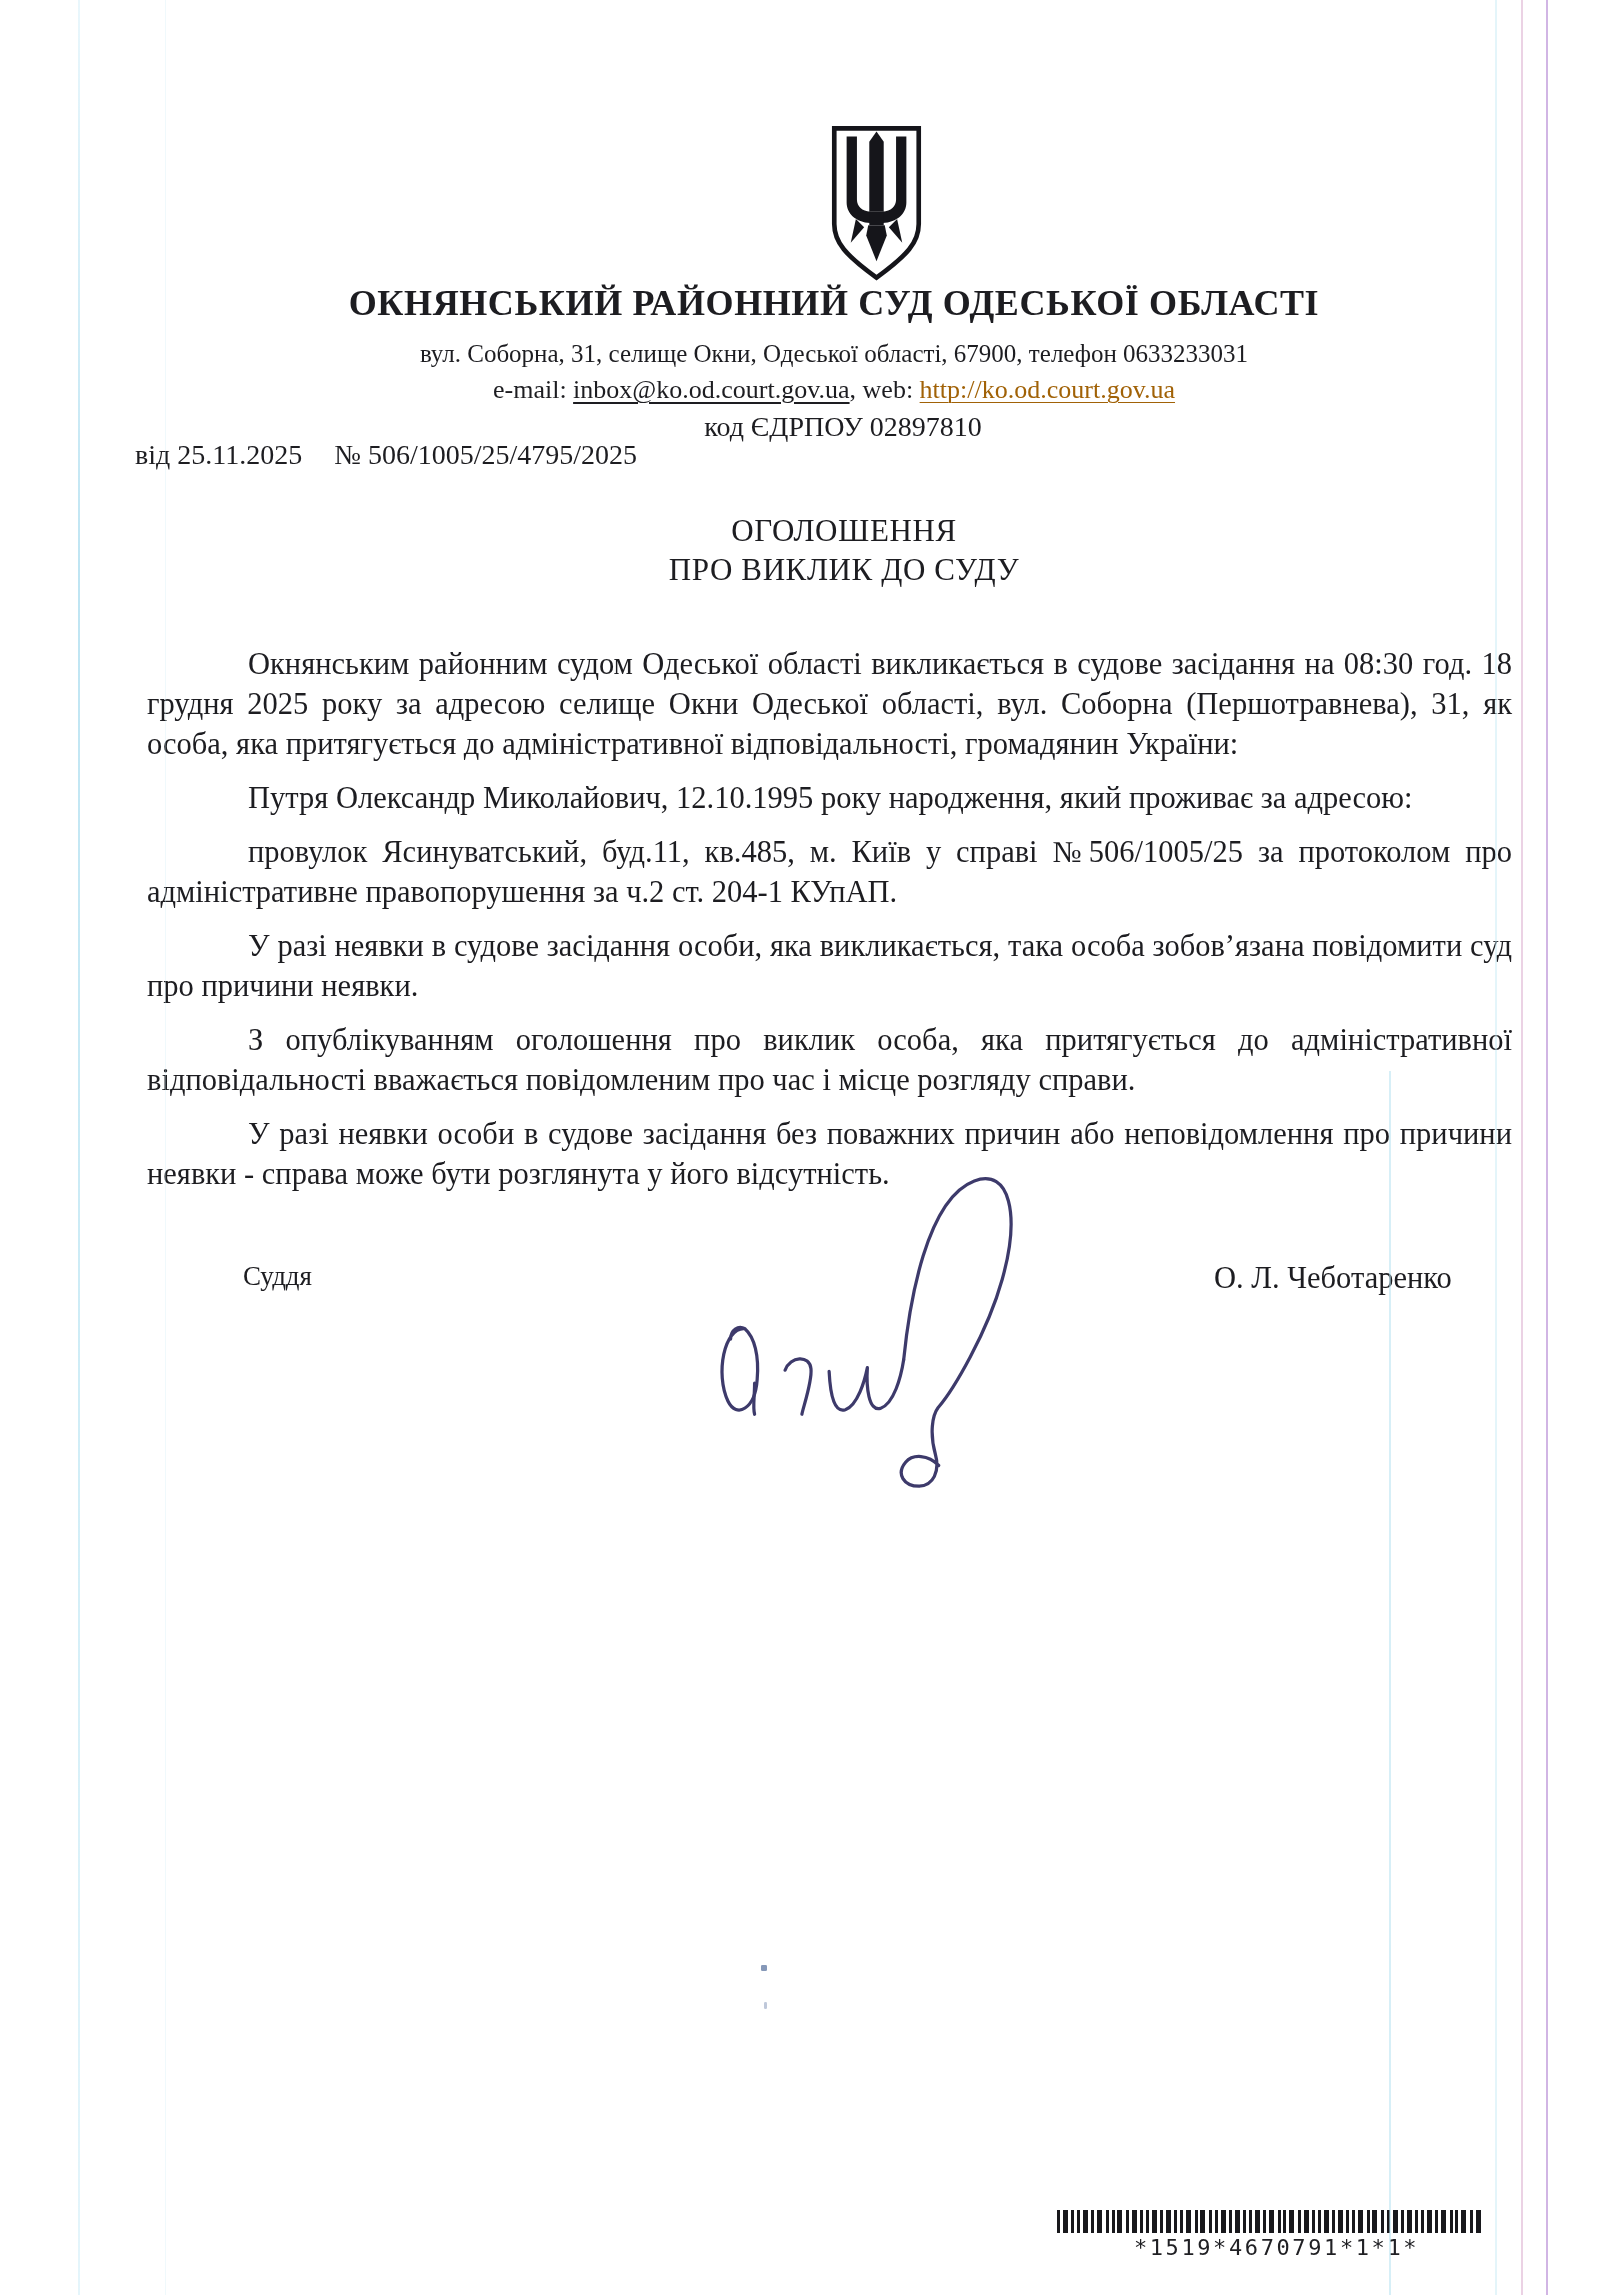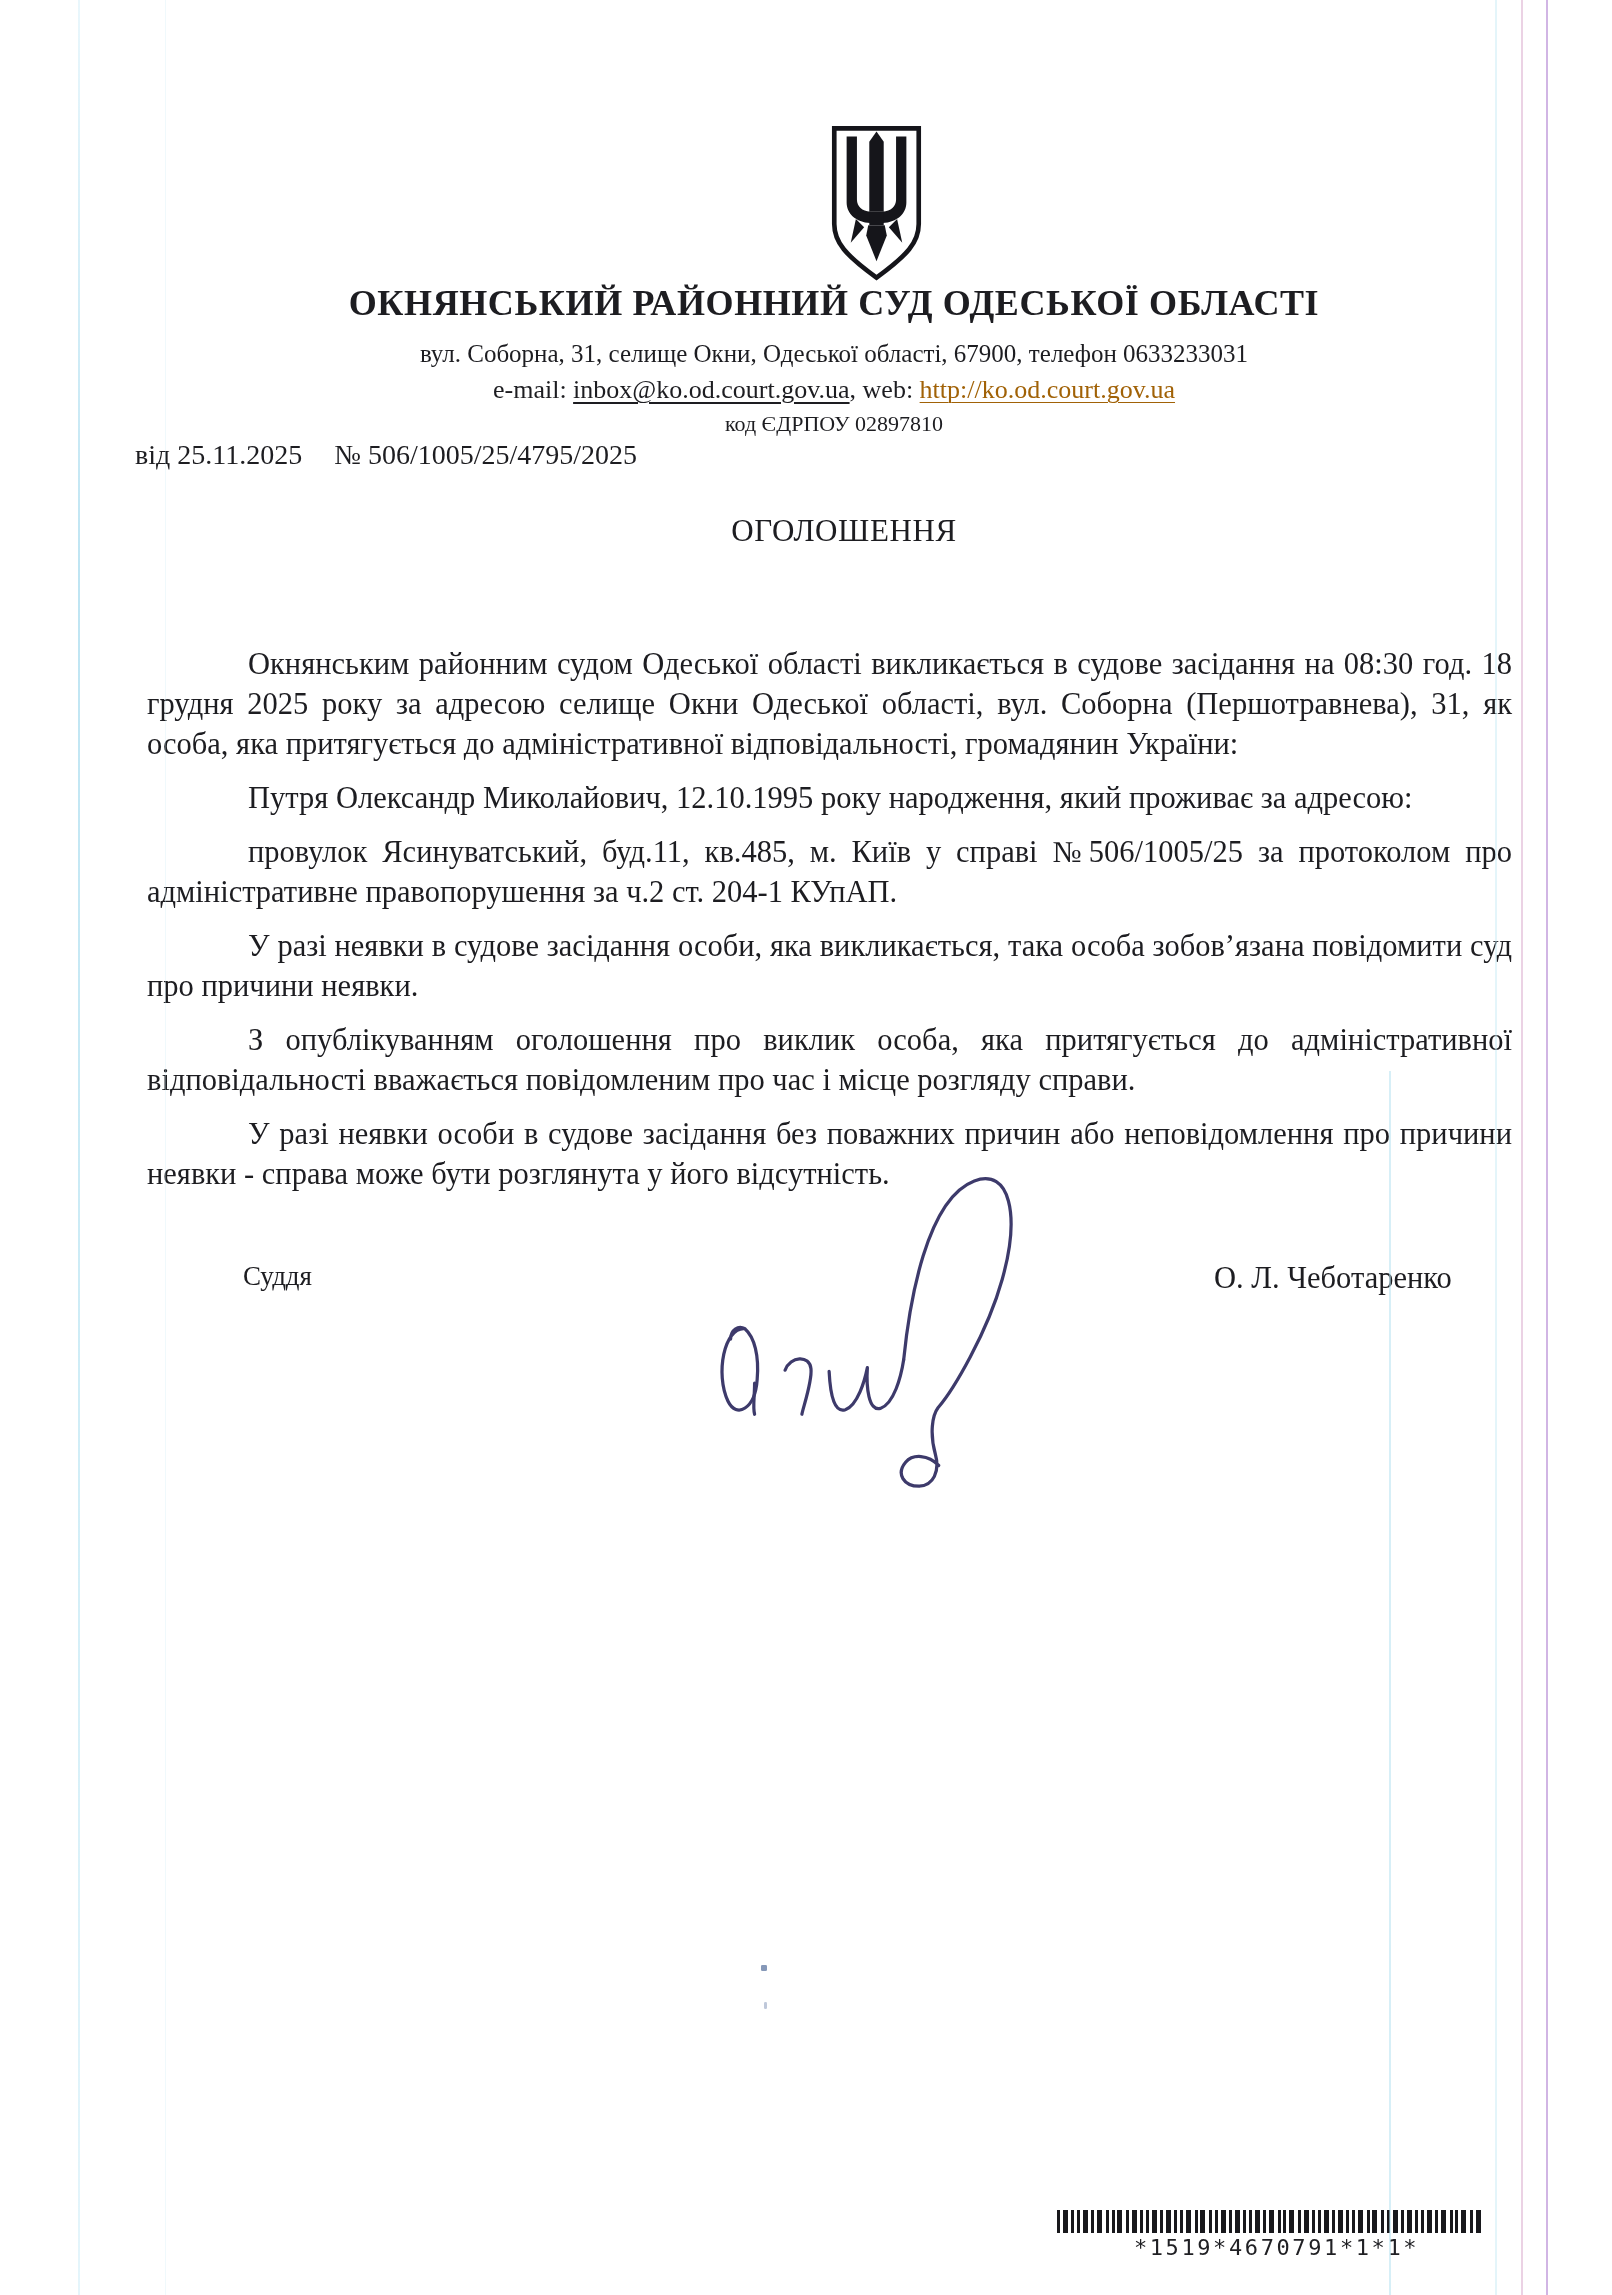--- a/index.html
+++ b/index.html
@@ -13,21 +13,21 @@
   }
   
   .header-block{position:absolute;left:133px;top:0;width:1402px;text-align:center;}
   .emblem{position:absolute;left:825px;top:125px;width:103px;height:157px;}
   .court-name{position:absolute;top:282px;left:0;width:100%;
     font-size:36px;font-weight:bold;letter-spacing:0.6px;white-space:nowrap;}
   .addr-line{position:absolute;top:340px;left:0;width:100%;font-size:25px;white-space:nowrap;}
   .email-line{position:absolute;top:375px;left:0;width:100%;font-size:26px;white-space:nowrap;}
   .email-line .u-black{text-decoration:underline;text-decoration-thickness:1.9px;text-underline-offset:3.9px;}
   .email-line .u-gray{color:#a16207;text-decoration:underline;text-decoration-thickness:1.3px;text-underline-offset:3.9px;}
-  .kod-line{position:absolute;top:411px;left:0;width:100%;font-size:22px;white-space:nowrap;}
+  .kod-line{position:absolute;top:411px;left:9px;width:100%;font-size:28px;white-space:nowrap;}
   
   .ref-line{position:absolute;left:135px;top:439px;font-size:28px;white-space:nowrap;}
   .ref-line .num{margin-left:25px;}
   
   .doc-title{position:absolute;left:153px;top:511px;width:1382px;text-align:center;
     font-size:31px;line-height:39px;letter-spacing:0.6px;}
   
   .body-text{position:absolute;left:133px;top:630px;width:1393px;
     font-size:30.5px;line-height:40px;text-align:justify;}
   .body-text p{margin:14px;text-indent:101px;}
@@ -82,20 +82,21 @@
     <div class="kod-line">код ЄДРПОУ 02897810</div>
   </div>
 
   <div class="ref-line">
     <span>від 25.11.2025</span>
     <span class="num">№ 506/1005/25/4795/2025</span>
   </div>
 
   <div class="doc-title">
     <div>ОГОЛОШЕННЯ</div>
+    <div>ПРО ВИКЛИК ДО СУДУ</div>
   </div>
 
   <div class="body-text">
       <p>Окнянським районним судом Одеської області викликається в судове засідання на 08:30 год. 18 грудня 2025 року за адресою селище Окни Одеської області, вул. Соборна (Першотравнева), 31, як особа, яка притягується до адміністративної відповідальності, громадянин України:</p>
       <p>Путря Олександр Миколайович, 12.10.1995 року народження, який проживає за адресою:</p>
       <p>провулок Ясинуватський, буд.11, кв.485, м. Київ  у справі №506/1005/25 за протоколом про адміністративне правопорушення за ч.2 ст. 204-1 КУпАП.</p>
       <p>У разі неявки в судове засідання особи, яка викликається, така особа зобов’язана повідомити суд про причини неявки.</p>
       <p>З опублікуванням оголошення про виклик особа, яка притягується до адміністративної відповідальності вважається повідомленим про час і місце розгляду справи.</p>
       <p>У разі неявки особи в судове засідання без поважних причин або неповідомлення про причини неявки - справа може бути розглянута у його  відсутність.</p>
     </div>

